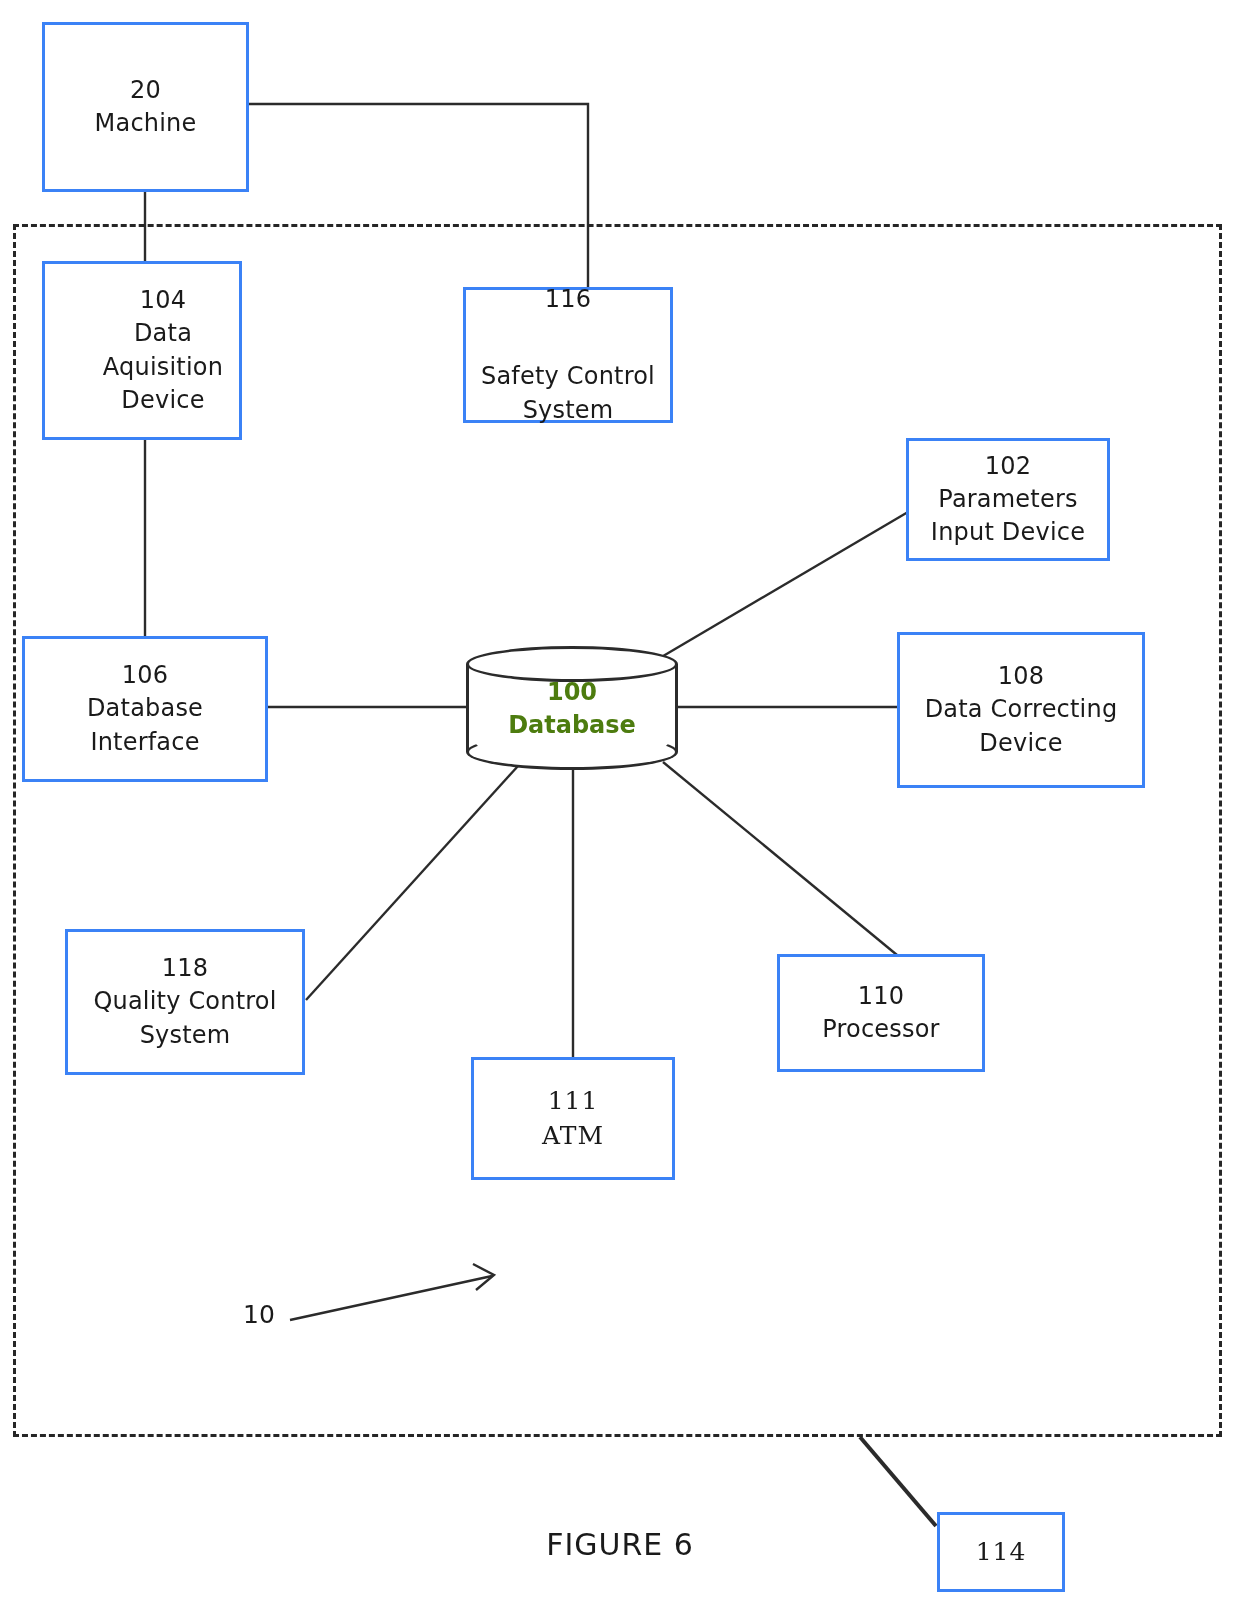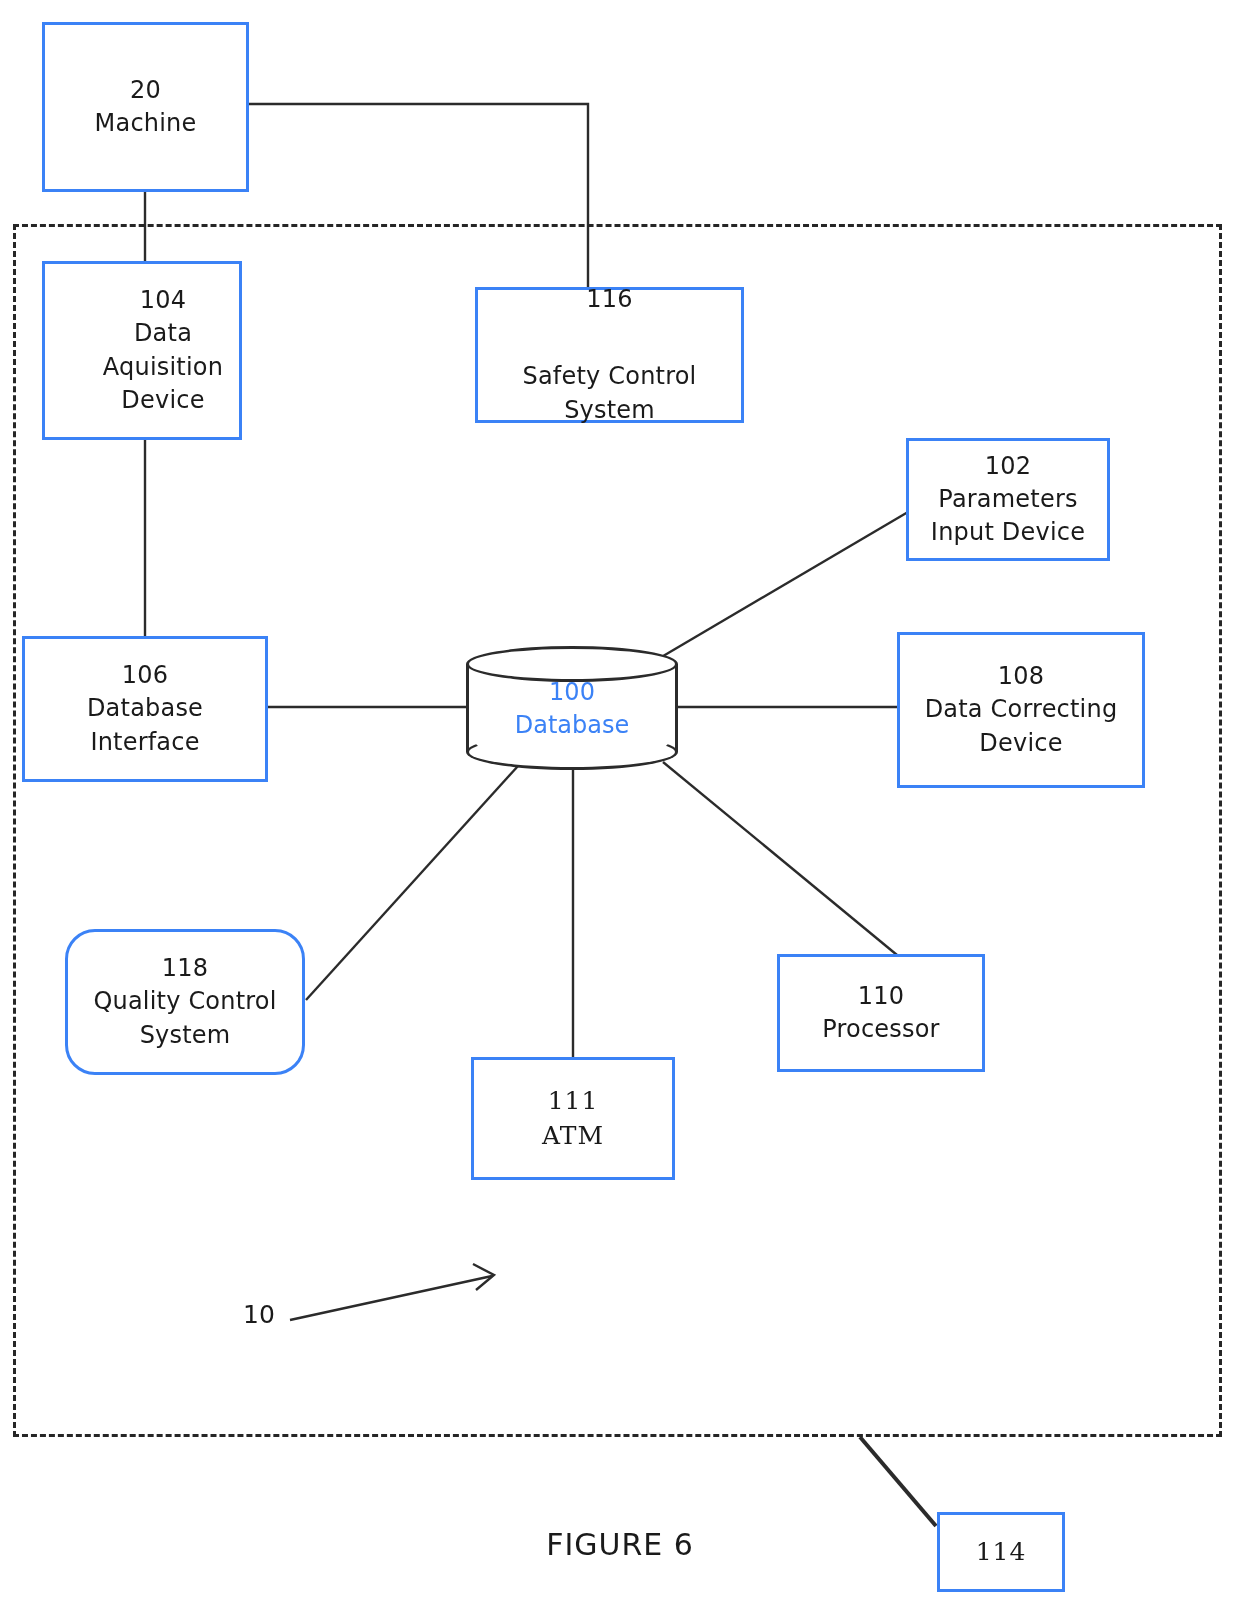--- a/index.html
+++ b/index.html
@@ -96,24 +96,25 @@
     background: #ffffff;
     border: 3px solid #2b2b2b;
     border-radius: 50%;
   }
   .cyl-text {
     position: absolute;
     left: 0;
     top: 30px;
     width: 100%;
     text-align: center;
-    color: #3b82f6;
+    color: #4d7c0f;
     font-size: 24px;
     line-height: 1.38;
     z-index: 2;
+    font-weight: bold;
   }
   .cyl-text span { display: block; }
   .ref-callout {
     position: absolute;
     color: #1a1a1a;
     font-size: 25px;
     z-index: 3;
   }
   .fig-caption {
     position: absolute;
@@ -166,21 +167,21 @@
     <span class="label">Machine</span>
   </div>
 
   <div class="node" style="left:42px; top:261px; width:200px; height:179px;padding-left:42px;">
     <span class="ref">104</span>
     <span class="label">Data
 Aquisition
 Device</span>
   </div>
 
-  <div class="node" style="left:475px; top:287px; width:269px; height:136px;gap:44px;">
+  <div class="node" style="left:463px; top:287px; width:210px; height:136px;gap:44px;">
     <span class="ref">116</span>
     <span class="label">Safety Control
 System</span>
   </div>
 
   <div class="node" style="left:906px; top:438px; width:204px; height:123px;">
     <span class="ref">102</span>
     <span class="label">Parameters
 Input Device</span>
   </div>
@@ -200,21 +201,21 @@
       <span>Database</span>
     </div>
   </div>
 
   <div class="node" style="left:897px; top:632px; width:248px; height:156px;">
     <span class="ref">108</span>
     <span class="label">Data Correcting
 Device</span>
   </div>
 
-  <div class="node" style="left:65px; top:929px; width:240px; height:146px;border-radius:30px;">
+  <div class="node" style="left:65px; top:929px; width:240px; height:146px;">
     <span class="ref">118</span>
     <span class="label">Quality Control
 System</span>
   </div>
 
   <div class="node" style="left:777px; top:954px; width:208px; height:118px;">
     <span class="ref">110</span>
     <span class="label">Processor</span>
   </div>
 

